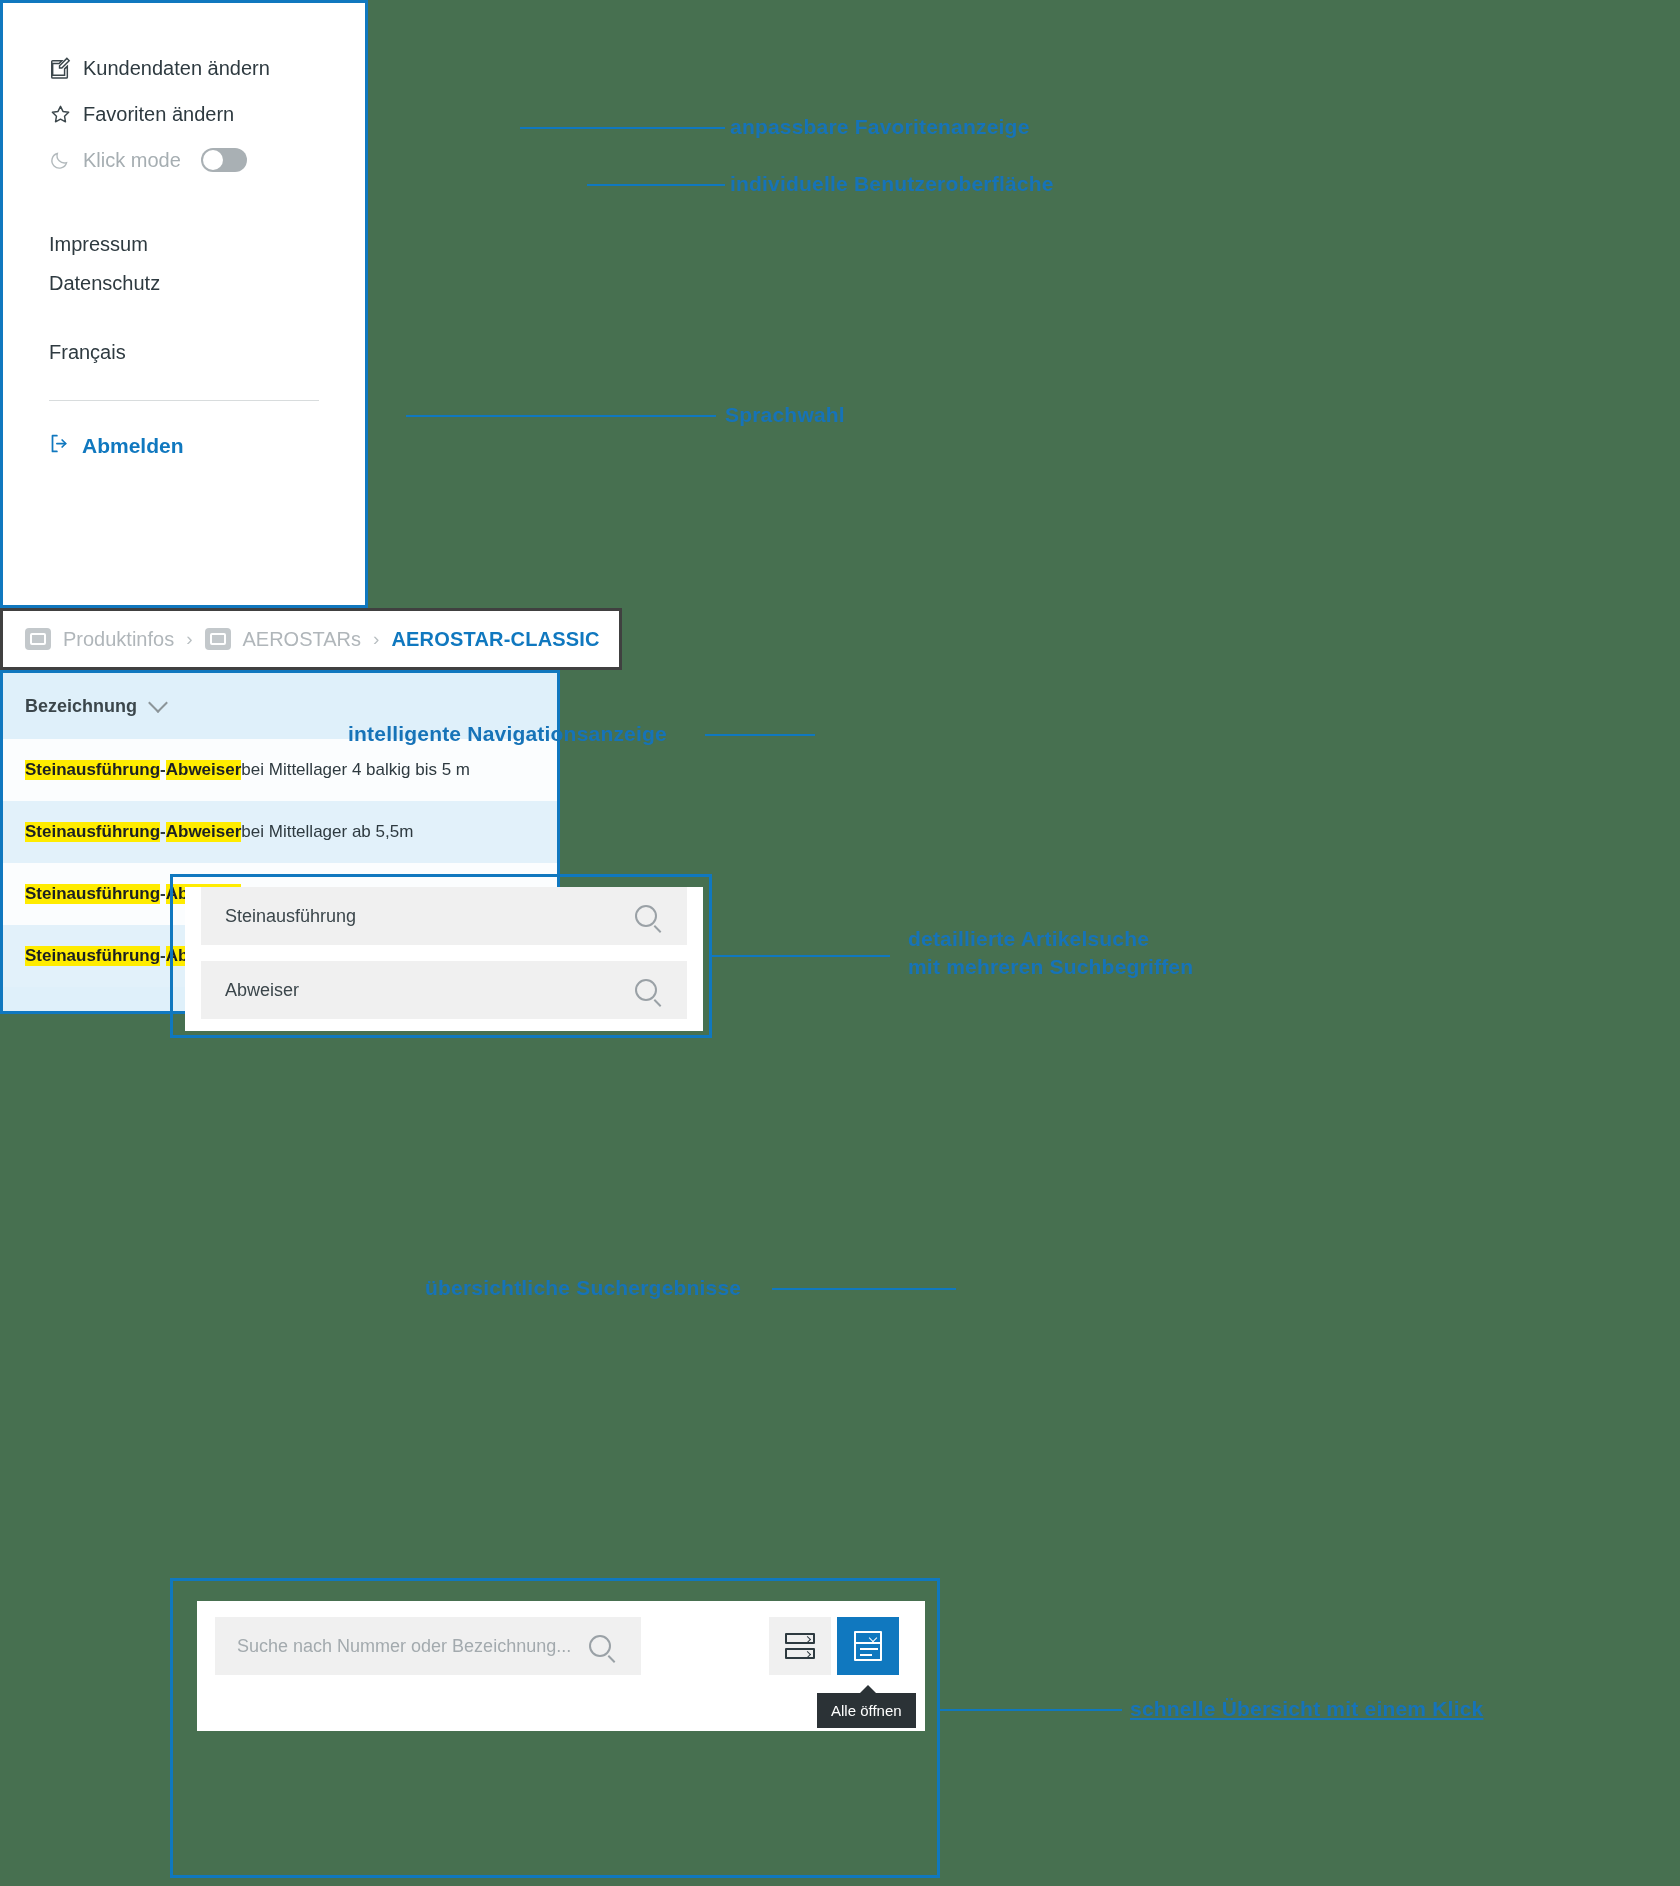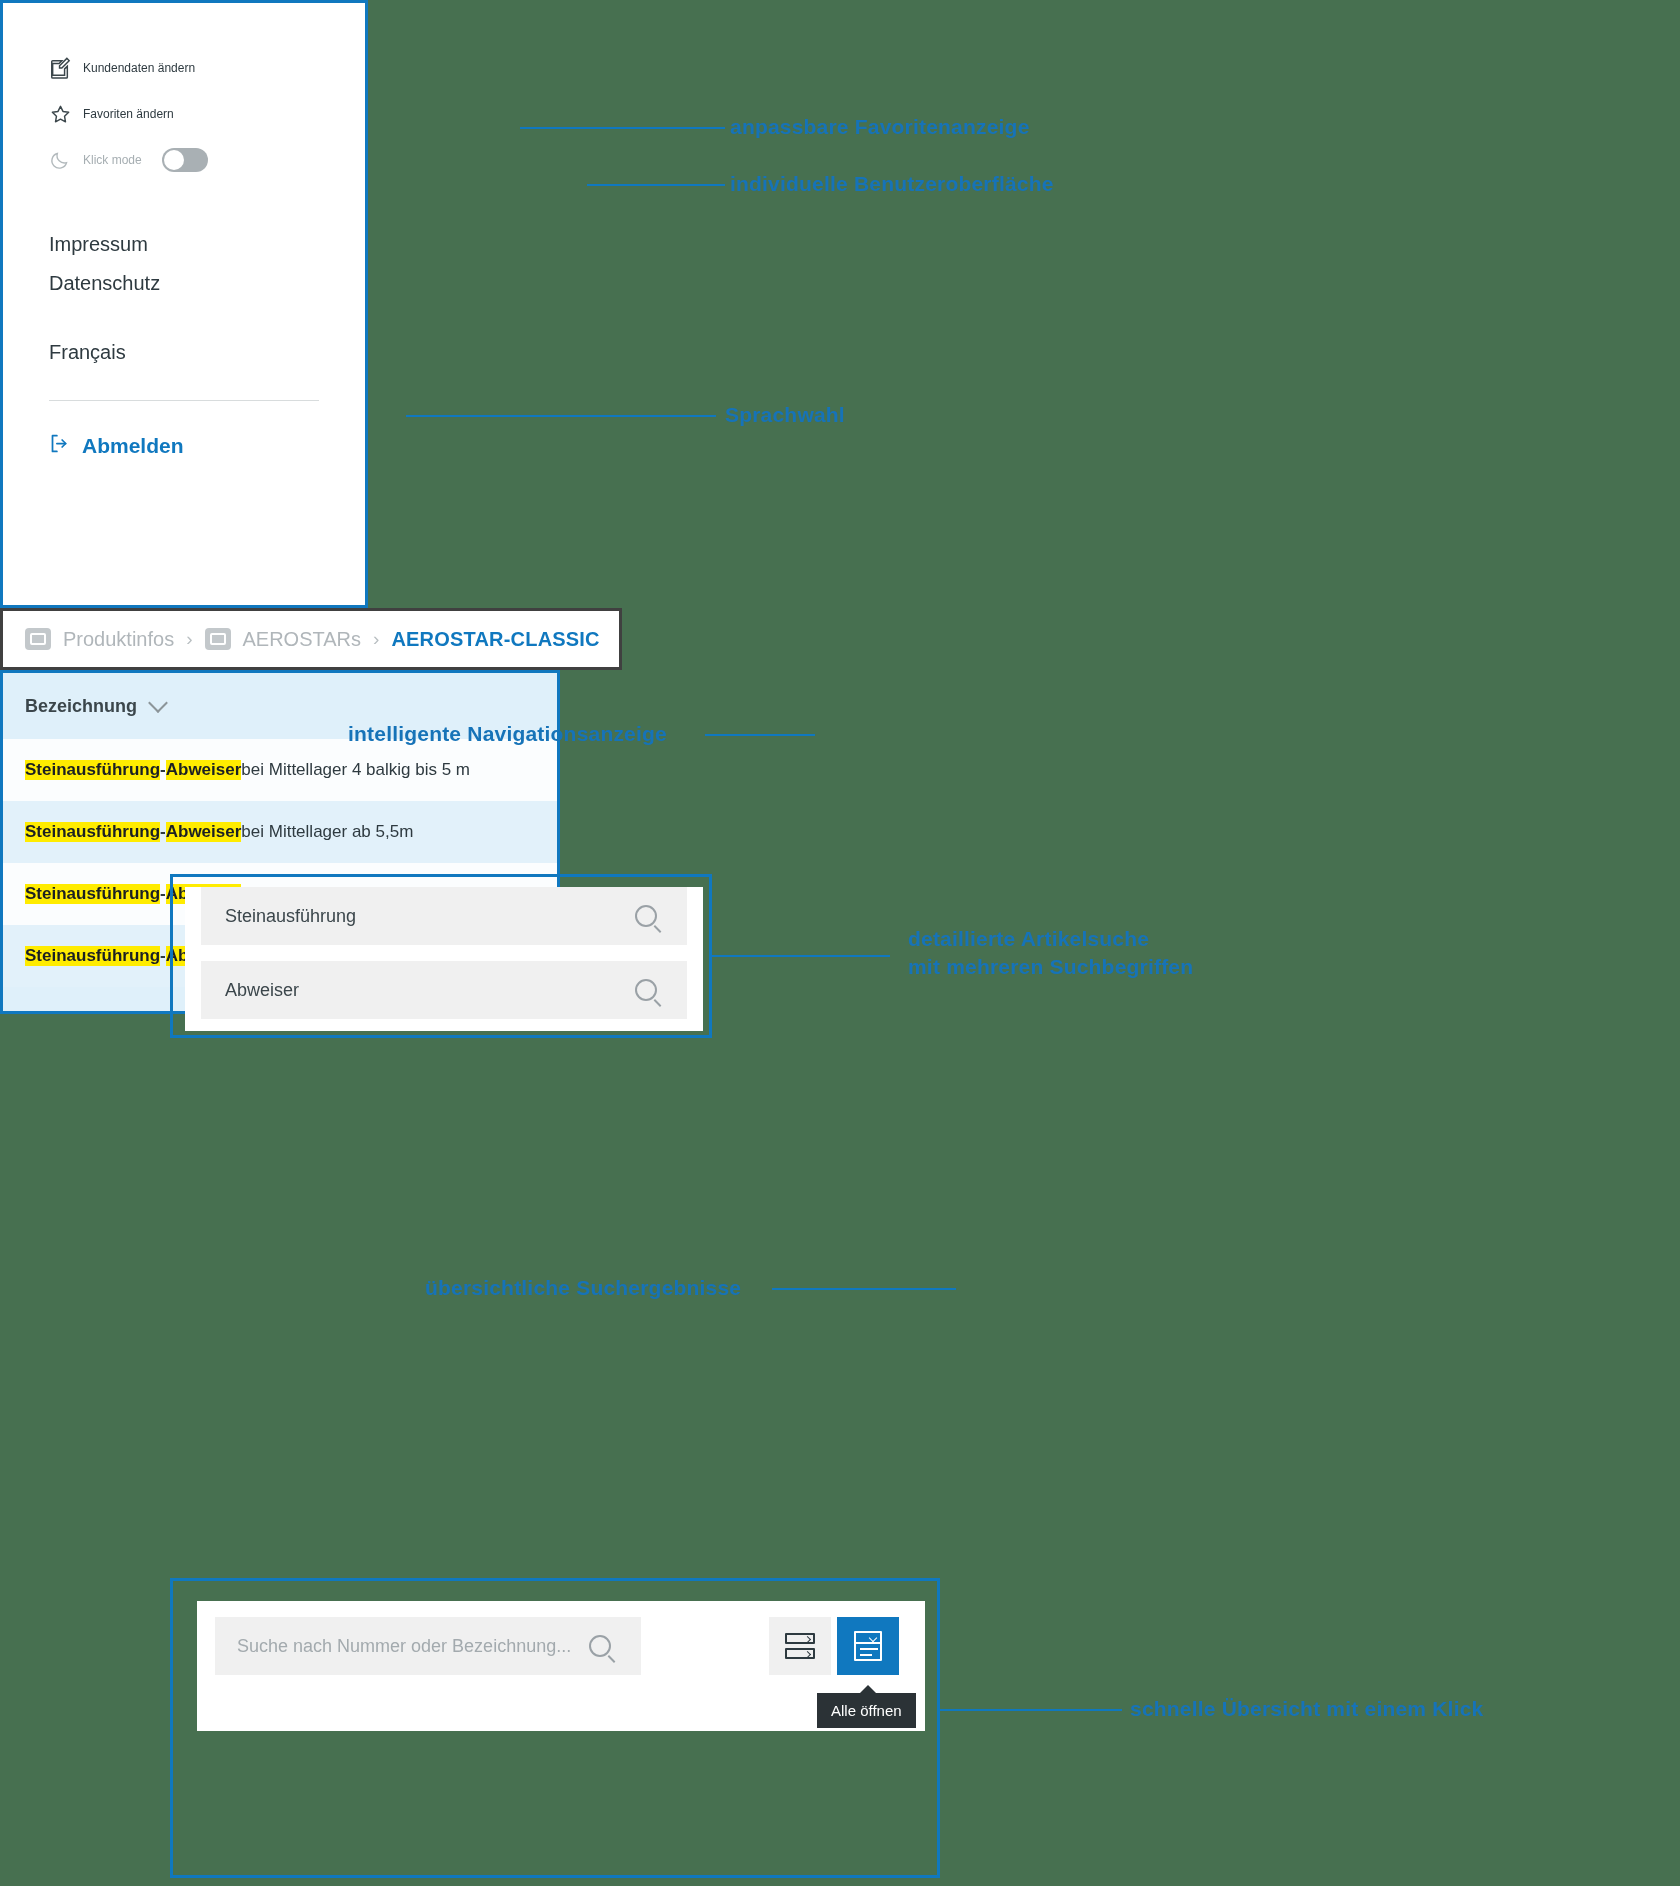--- a/index.html
+++ b/index.html
@@ -32,21 +32,21 @@
     border:3px solid #1078bf;
     box-sizing:border-box;
   }
   .menu-row {
     display:flex; align-items:center;
     height:46px; padding:0 0 0 46px;
     font-size:20px; color:#2e3a40;
   }
   .menu-row .ico { width:34px; display:flex; align-items:center; }
   .menu-row.disabled { color:#a6aeb2; }
-  .menu-label { font-size:12px; }
+  .menu-label { font-size:20px; }
   .toggle {
     width:46px; height:24px; border-radius:12px; background:#a9b0b4;
     position:relative; margin-left:20px;
   }
   .toggle .knob {
     position:absolute; left:2px; top:2px; width:20px; height:20px;
     border-radius:50%; background:#fff;
   }
   .plain-row {
     padding-left:46px; font-size:20px; color:#2e3a40; line-height:39px;
@@ -338,15 +338,15 @@
         </span>
       </div>
       <div class="tooltip" style="left:620px; top:92px;">
         <span class="arrow" style="left:42px;"></span>
         <span>Alle öffnen</span>
       </div>
     </div>
 
   </div>
   <div class="leader" style="left:940px; top:1709px; width:182px;"></div>
-  <div class="callout abs" style="left:1130px; top:1695px;">schnelle Übersicht mit einem Klick</div>
+  <div class="callout abs" style="left:1130px; top:1695px;text-decoration:underline;">schnelle Übersicht mit einem Klick</div>
 
 </div>
 
 </body></html>

